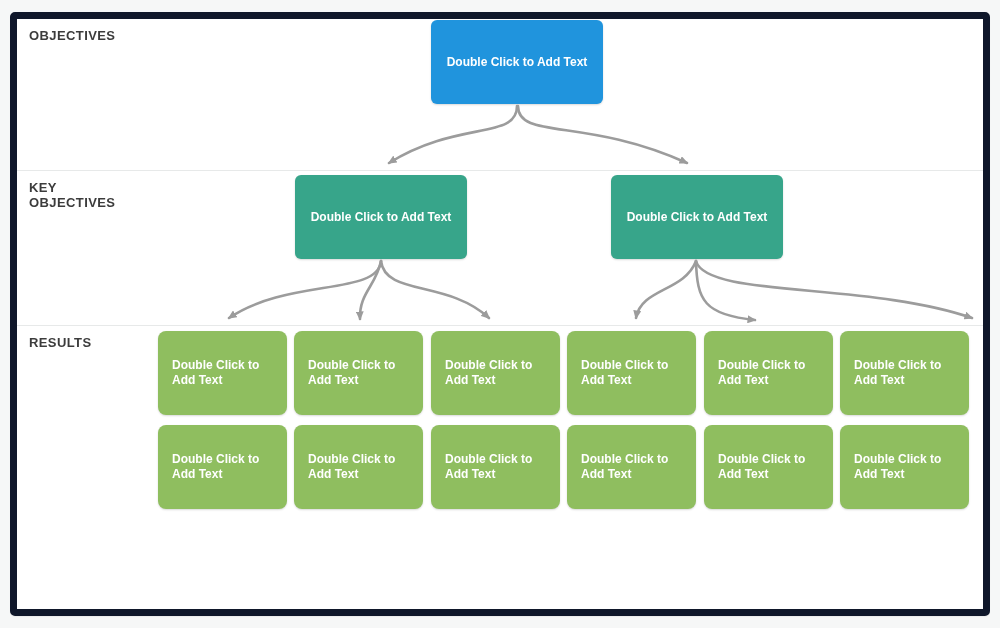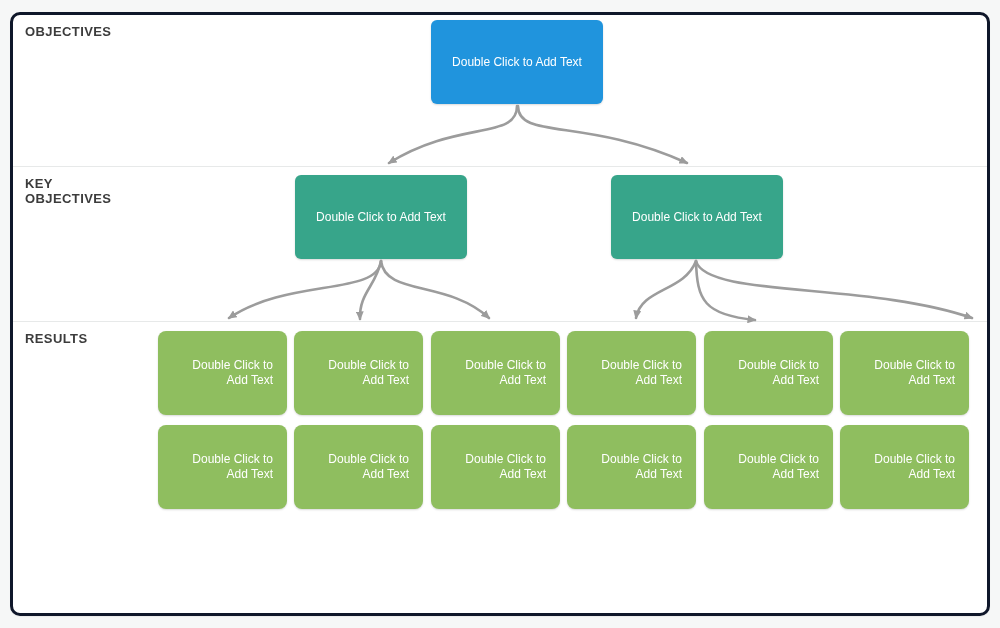--- a/index.html
+++ b/index.html
@@ -12,22 +12,22 @@
     width:1000px;height:628px;
     background:#f6f7f7;
     overflow:hidden;
   }
   .canvas{
     position:absolute;
     left:10px;top:12px;
     width:980px;height:604px;
     box-sizing:border-box;
     background:#ffffff;
-    border:3px solid #0f172a;
-    border-radius:10px;
+    border:7px solid #0f172a;
+    border-radius:5px;
     box-shadow:0 1px 1px rgba(0,0,0,0.05);
   }
   .lane{
     position:relative;
     box-sizing:border-box;
     width:100%;
   }
   .lane-objectives{height:152px;border-bottom:1px solid #e7e9e9;}
   .lane-activities{height:155px;border-bottom:1px solid #e7e9e9;}
   .lane-results{height:294px;}
@@ -39,24 +39,24 @@
     font-weight:bold;
     letter-spacing:0.4px;
     color:var(--label-color,#3c3c3c);
     line-height:15px;
   }
   .node{
     position:absolute;
     display:flex;
     align-items:center;
     justify-content:center;
-    text-align:right;
+    text-align:left;
     color:#ffffff;
     font-size:12px;
-    font-weight:normal;
+    font-weight:bold;
     line-height:15px;
     box-sizing:border-box;
     box-shadow:0 1px 2px rgba(0,0,0,0.15);
     cursor:pointer;
     z-index:2;
   }
   .node-lg{width:172px;height:84px;border-radius:6px;padding:0 10px;}
   .node-sm{width:129px;height:84px;border-radius:8px;padding:0 14px;}
   .node-objective{background:var(--objective-fill,#2094dd);}
   .node-activity{background:var(--activity-fill,#37a58a);}

